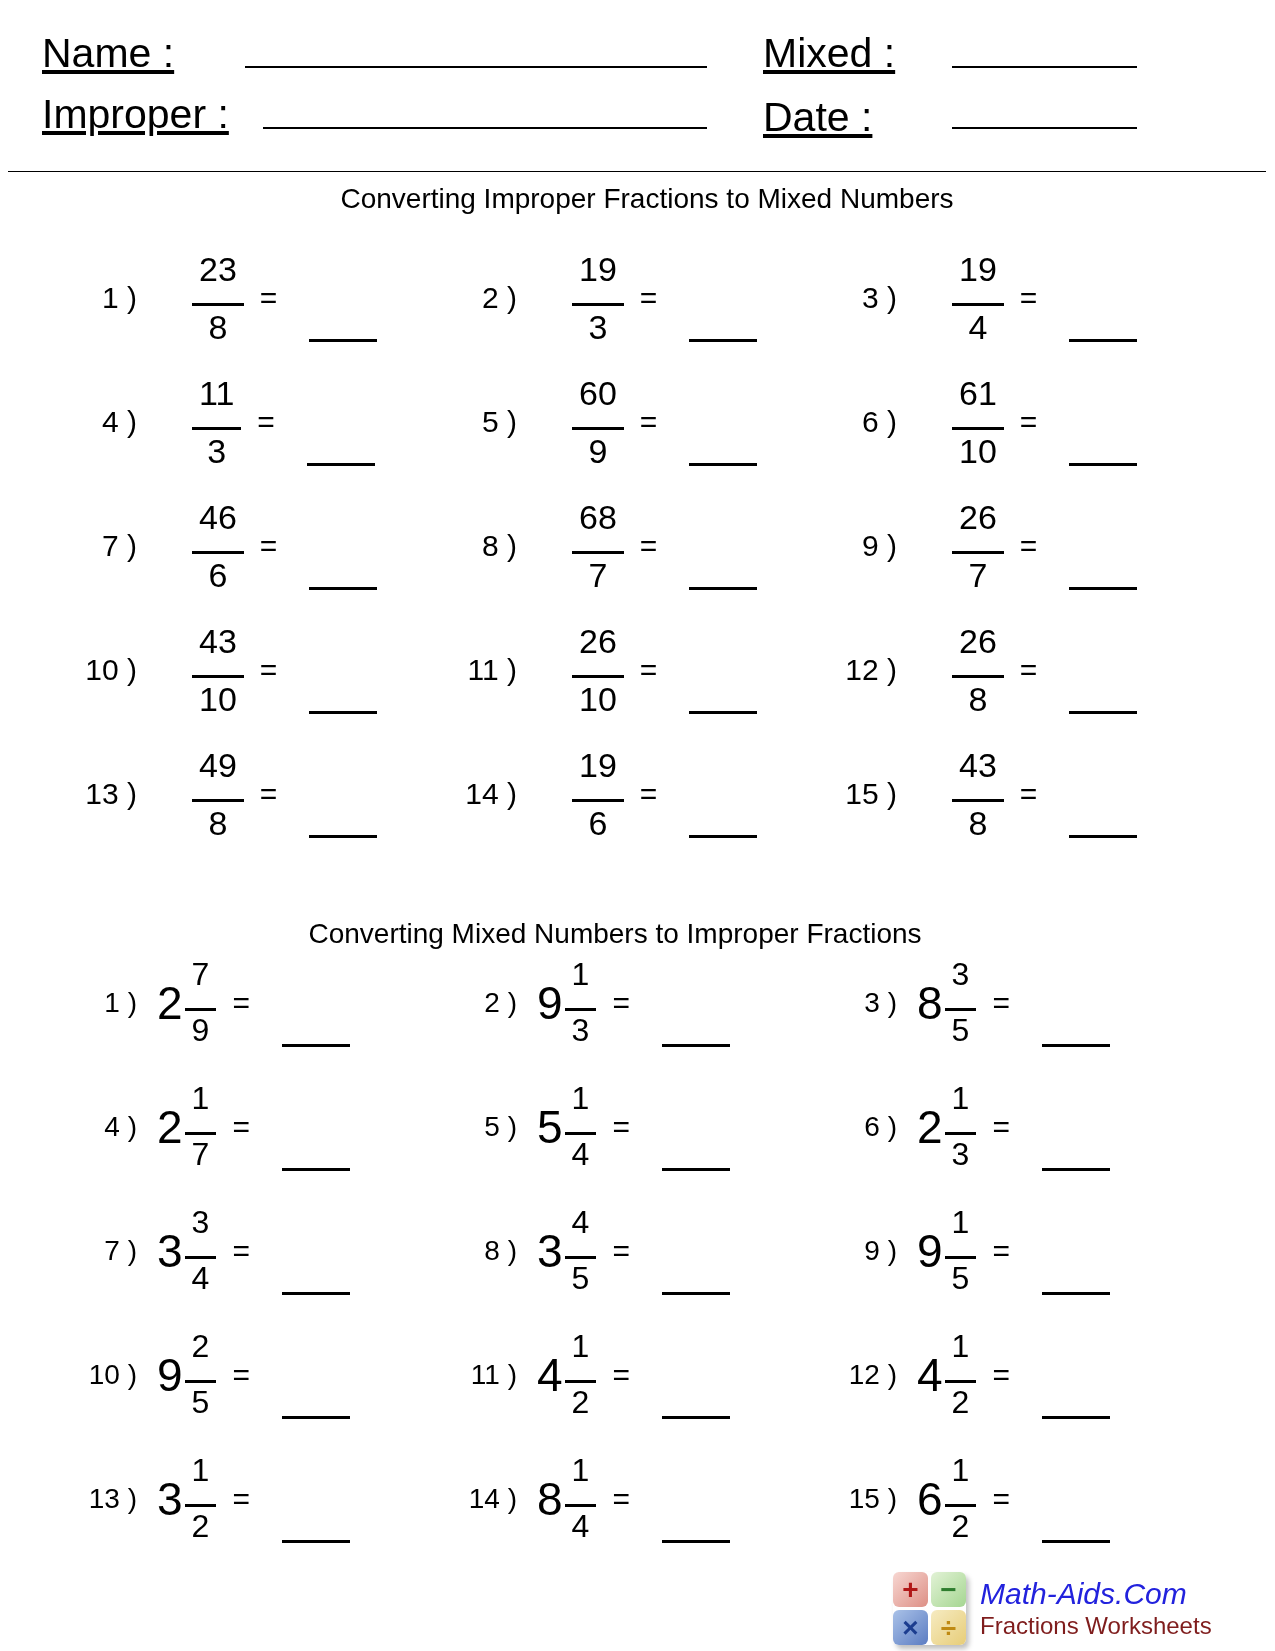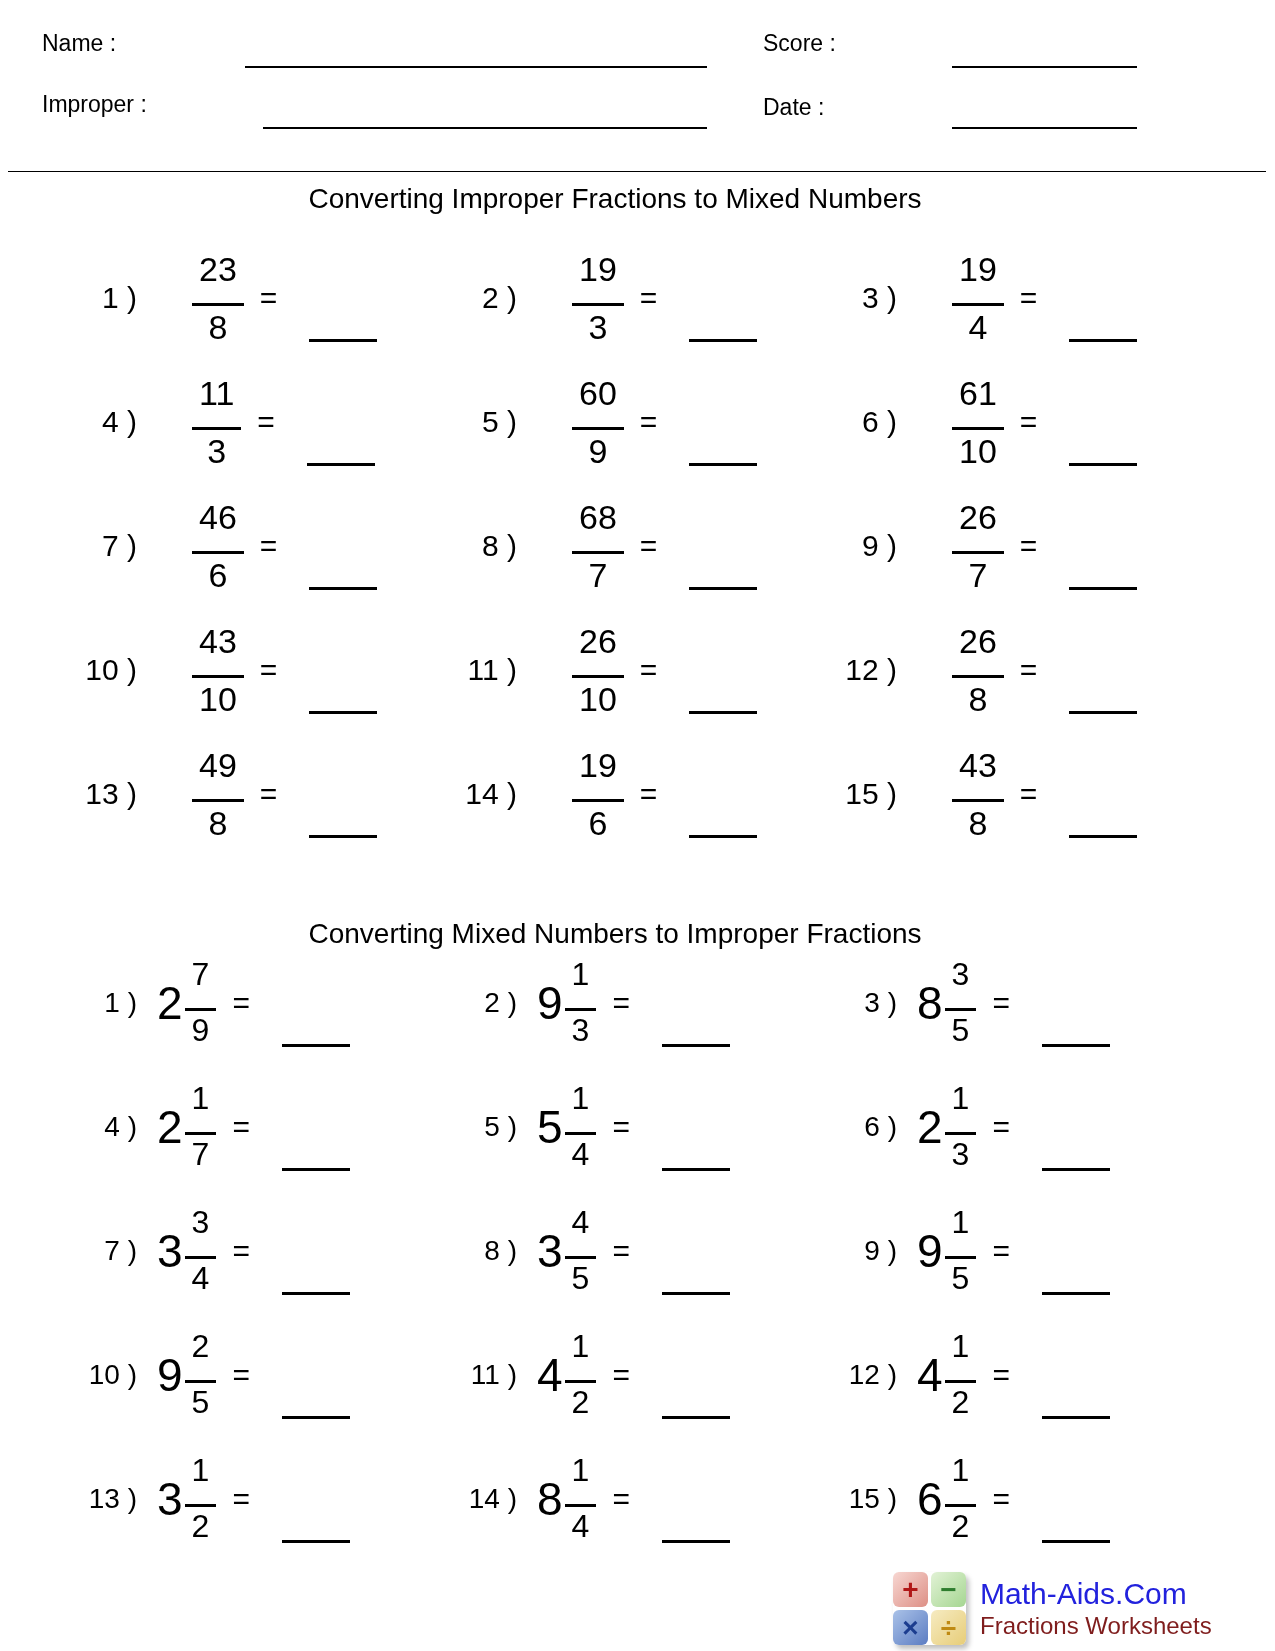--- a/index.html
+++ b/index.html
@@ -2,34 +2,34 @@
 <html><head>
 <meta charset="utf-8">
 <style>
   html,body{margin:0;padding:0;}
   body{
     width:1275px;height:1651px;background:#ffffff;color:#000;
     font-family:"Liberation Sans", sans-serif;position:relative;overflow:hidden;
   }
   .abs{position:absolute;}
   
-  .hdr-label{font-size:23px;}
+  .hdr-label{font-size:41px;text-decoration:underline;}
   #name-label{left:42px;top:30px;}
   #teacher-label{left:42px;top:91px;}
   #score-label{left:763px;top:30px;}
   #date-label{left:763px;top:94px;}
   .hline{border-bottom:2px solid #000;height:0;}
   #name-line{left:245px;top:66px;width:462px;}
   #teacher-line{left:263px;top:127px;width:444px;}
   #score-line{left:952px;top:66px;width:185px;}
   #date-line{left:952px;top:127px;width:185px;}
   #divider{left:8px;top:171px;width:1258px;border-bottom:1.5px solid #000;height:0;}
   
   .sec-title{left:0;width:1230px;text-align:center;font-size:28px;}
-  #title-1{top:183px;}
+  #title-1{top:183px;margin-left:32px;}
   #title-2{top:918px;}
   
   .problems{left:55px;width:1140px;display:grid;grid-template-columns:380px 380px 380px;grid-auto-rows:124px;}
   #grid-1{top:236px;}
   #grid-2{top:941px;}
   .cell{display:flex;align-items:center;}
   .pnum{width:82px;text-align:right;font-size:30px;white-space:pre;flex:none;}
   .sec2 .pnum{font-size:28px;}
   .frac{display:inline-block;text-align:center;font-size:34px;line-height:1.06;margin-left:55px;flex:none;}
   .sec2 .frac{font-size:32px;margin-left:2px;}
@@ -41,29 +41,29 @@
   
   #footer{left:893px;top:1572px;display:flex;align-items:center;}
   .logo{width:73px;height:73px;display:grid;grid-template-columns:35px 35px;grid-template-rows:35px 35px;gap:3px;box-shadow:3px 4px 5px rgba(0,0,0,0.25);border-radius:6px;flex:none;}
   .tile{border-radius:6px;display:flex;align-items:center;justify-content:center;font-weight:bold;font-size:28px;line-height:1;}
   .tile-plus{background:linear-gradient(135deg,#f7d7d2,#dd8f85);color:#b01717;}
   .tile-minus{background:linear-gradient(135deg,#e2f2d6,#a5d691;);color:#2e7d2e;}
   .tile-minus{background:linear-gradient(135deg,#e2f2d6,#a5d691);color:#2e7d2e;}
   .tile-times{background:linear-gradient(135deg,#aac2e8,#5b7cc2);color:#1c3d8f;}
   .tile-divide{background:linear-gradient(135deg,#f6ebc2,#e7cd78);color:#bf8a12;}
   .footer-text{margin-left:14px;display:flex;flex-direction:column;justify-content:center;}
-  .brand{font-size:30px;color:#2222dd;line-height:1.15;}
+  .brand{font-size:30px;color:#2222dd;line-height:1.15;font-style:italic;}
   .subtitle{font-size:24px;color:#7f1d1d;line-height:1.15;}
 </style>
 </head>
 <body>
 
 <div class="abs hdr-label" id="name-label">Name :</div>
 <div class="abs hline" id="name-line"></div>
-<div class="abs hdr-label" id="score-label">Score :</div>
+<div class="abs hdr-label" id="score-label">Mixed :</div>
 <div class="abs hline" id="score-line"></div>
 <div class="abs hdr-label" id="teacher-label">Improper :</div>
 <div class="abs hline" id="teacher-line"></div>
 <div class="abs hdr-label" id="date-label">Date :</div>
 <div class="abs hline" id="date-line"></div>
 <div class="abs" id="divider"></div>
 
 <div class="abs sec-title" id="title-1">Converting Improper Fractions to Mixed Numbers</div>
 <div class="abs problems sec1" id="grid-1">
     <div class="cell">

